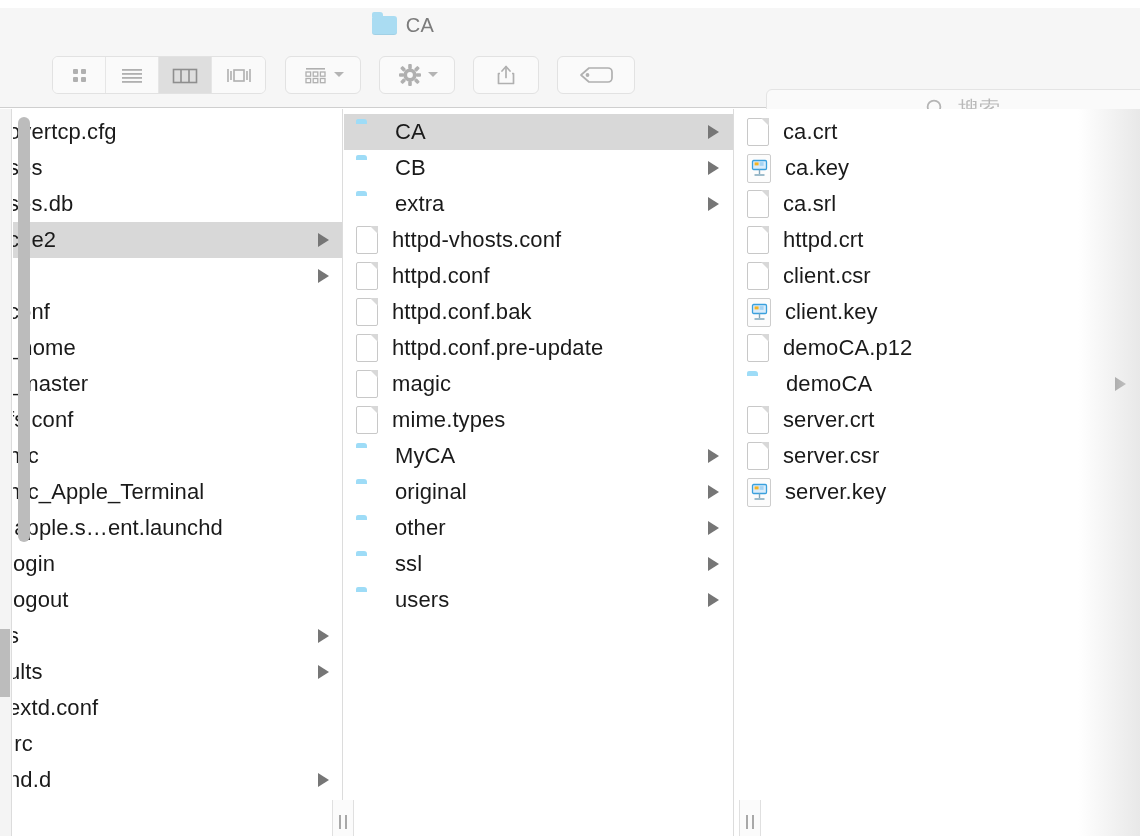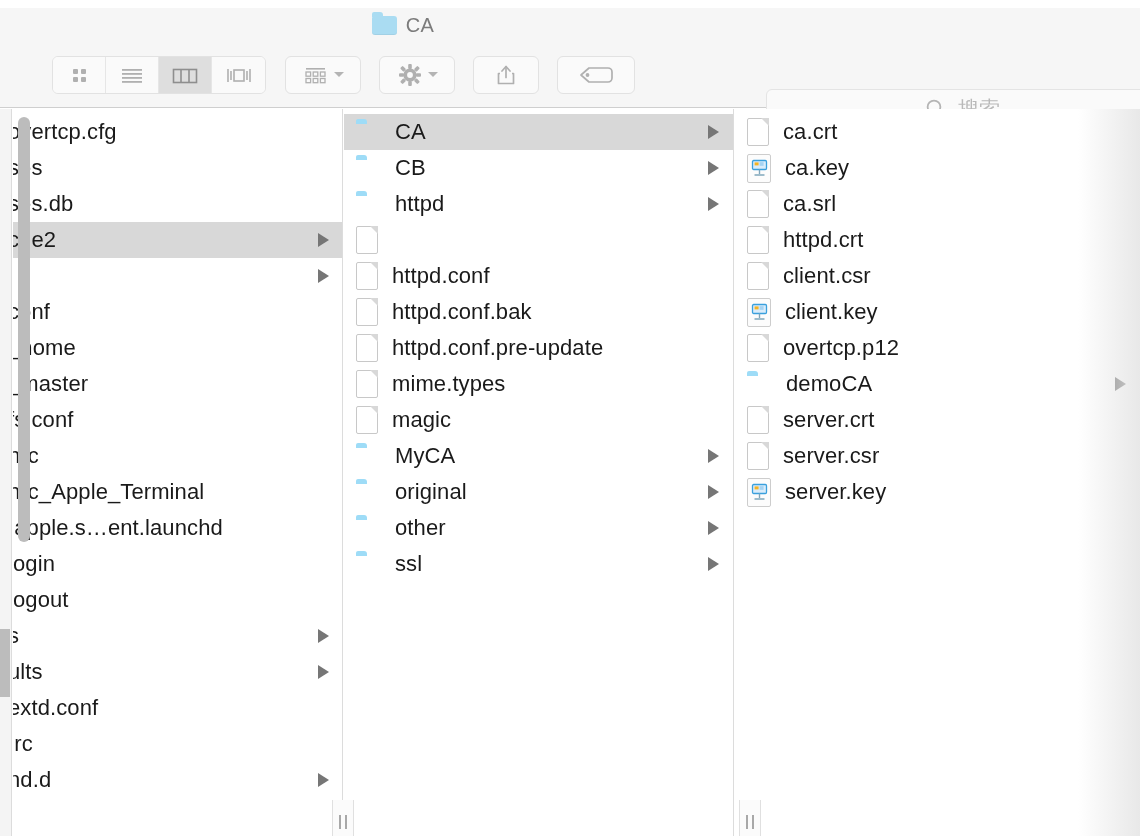--- a/index.html
+++ b/index.html
@@ -329,64 +329,70 @@
             <span class="nm">CA</span>
             <span class="disc"></span>
           </div>
           <div class="row">
             <span class="ic ic-folder"><span class="folder"></span></span>
             <span class="nm">CB</span>
             <span class="disc"></span>
           </div>
           <div class="row">
             <span class="ic ic-folder"><span class="folder"></span></span>
-            <span class="nm">httpd</span>
-            <span class="disc"></span>
-          </div>
-          <div class="row">
-            <span class="ic ic-doc"></span>
+            <span class="nm">extra</span>
+            <span class="disc"></span>
+          </div>
+          <div class="row">
+            <span class="ic ic-doc"></span>
+            <span class="nm">httpd-vhosts.conf</span>
           </div>
           <div class="row">
             <span class="ic ic-doc"></span>
             <span class="nm">httpd.conf</span>
           </div>
           <div class="row">
             <span class="ic ic-doc"></span>
             <span class="nm">httpd.conf.bak</span>
           </div>
           <div class="row">
             <span class="ic ic-doc"></span>
             <span class="nm">httpd.conf.pre-update</span>
           </div>
           <div class="row">
             <span class="ic ic-doc"></span>
+            <span class="nm">magic</span>
+          </div>
+          <div class="row">
+            <span class="ic ic-doc"></span>
             <span class="nm">mime.types</span>
           </div>
           <div class="row">
-            <span class="ic ic-doc"></span>
-            <span class="nm">magic</span>
-          </div>
-          <div class="row">
             <span class="ic ic-folder"><span class="folder"></span></span>
             <span class="nm">MyCA</span>
             <span class="disc"></span>
           </div>
           <div class="row">
             <span class="ic ic-folder"><span class="folder"></span></span>
             <span class="nm">original</span>
             <span class="disc"></span>
           </div>
           <div class="row">
             <span class="ic ic-folder"><span class="folder"></span></span>
             <span class="nm">other</span>
             <span class="disc"></span>
           </div>
           <div class="row">
             <span class="ic ic-folder"><span class="folder"></span></span>
             <span class="nm">ssl</span>
+            <span class="disc"></span>
+          </div>
+          <div class="row">
+            <span class="ic ic-folder"><span class="folder"></span></span>
+            <span class="nm">users</span>
             <span class="disc"></span>
           </div>
         </div>
 
     </div>
 
     <div class="col col-three">
       <div class="rows">
           <div class="row">
             <span class="ic ic-doc"></span>
@@ -425,21 +431,21 @@
                 <rect x="8.6" y="3.4" width="4" height="1.3" fill="#8ec8ee"></rect>
                 <rect x="8.6" y="5.3" width="4" height="1.3" fill="#8ec8ee"></rect>
                 <line x1="8.5" y1="10.5" x2="8.5" y2="15" stroke="#7fa6bb" stroke-width="1.4"></line>
                 <line x1="4" y1="16" x2="13" y2="16" stroke="#7fa6bb" stroke-width="1.4" stroke-linecap="round"></line>
               </svg>
             </span>
             <span class="nm">client.key</span>
           </div>
           <div class="row">
             <span class="ic ic-doc"></span>
-            <span class="nm">overtcp.p12</span>
+            <span class="nm">demoCA.p12</span>
           </div>
           <div class="row">
             <span class="ic ic-folder"><span class="folder"></span></span>
             <span class="nm">demoCA</span>
             <span class="disc"></span>
           </div>
           <div class="row">
             <span class="ic ic-doc"></span>
             <span class="nm">server.crt</span>
           </div>

